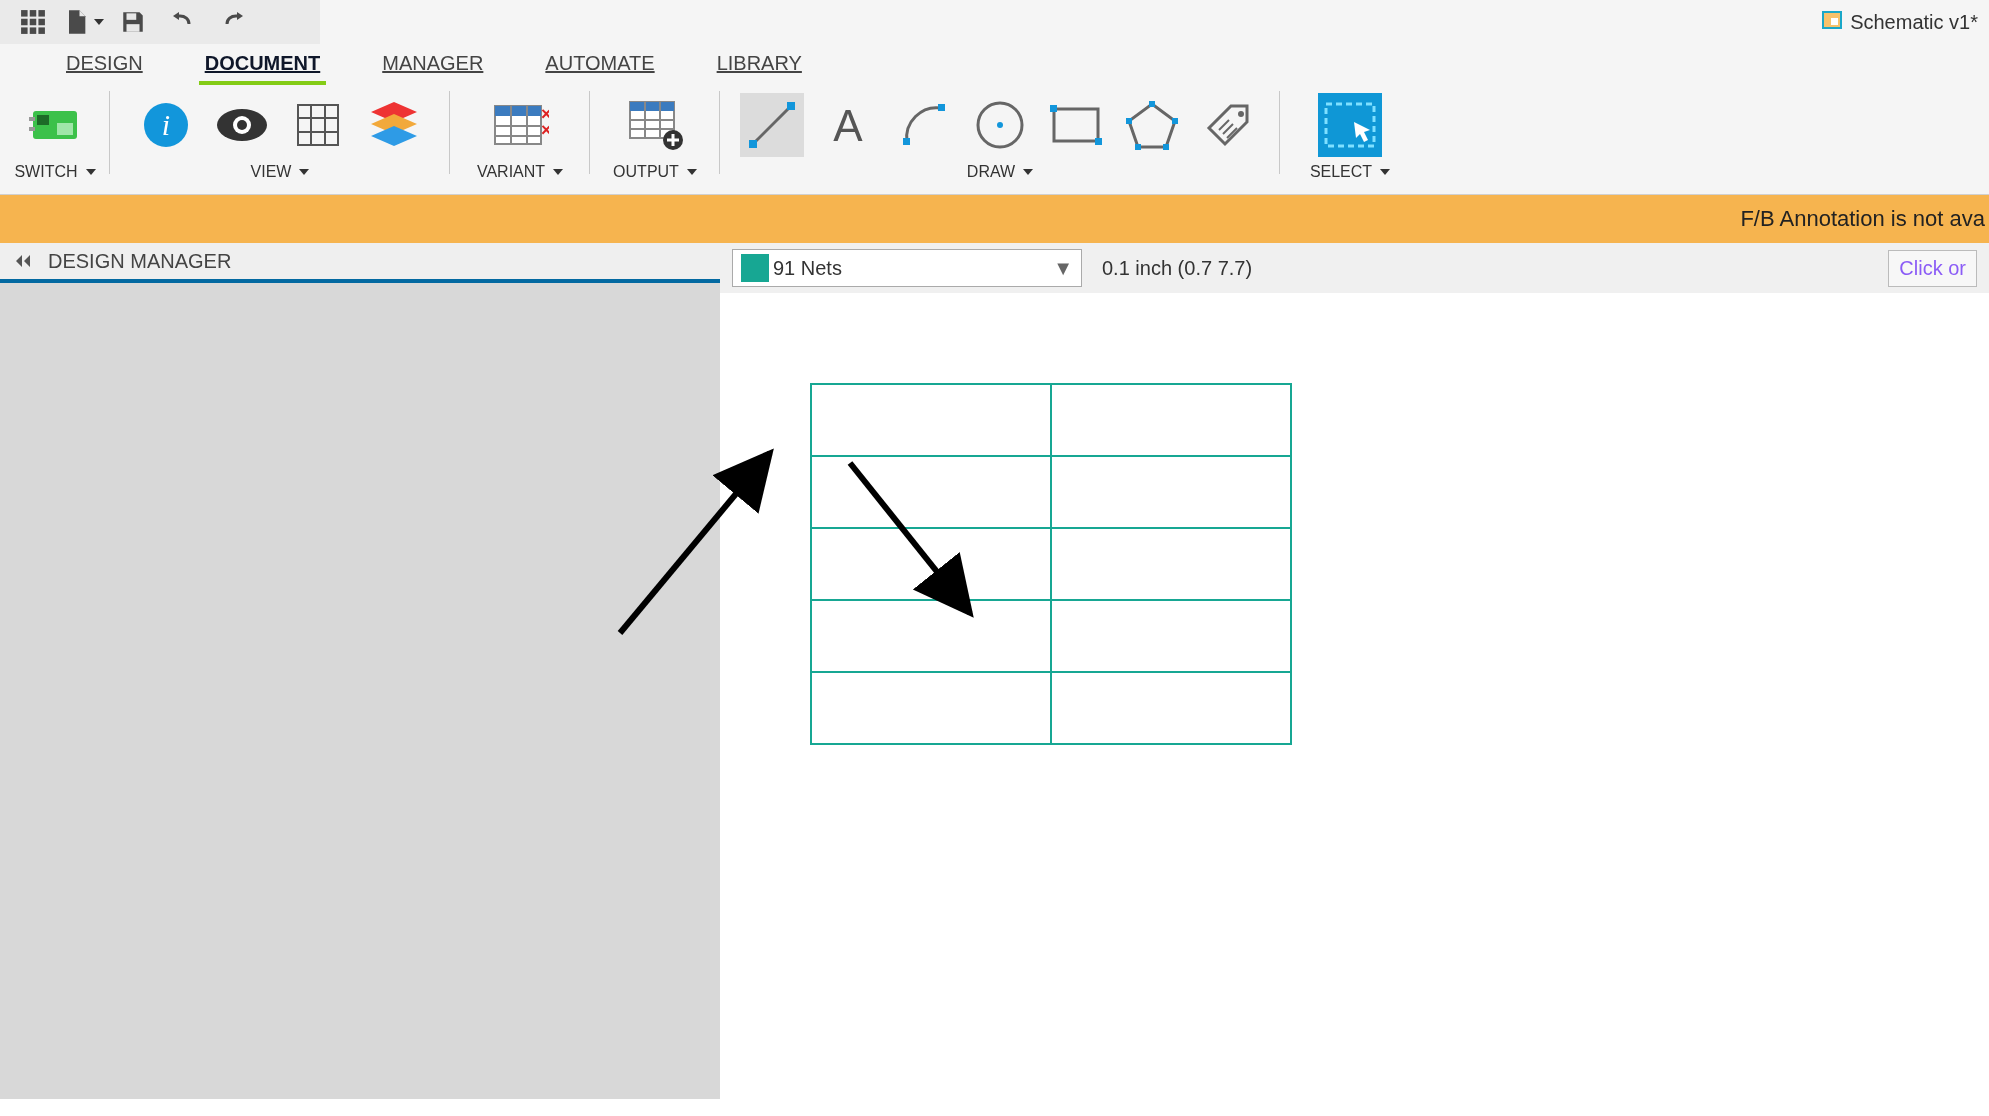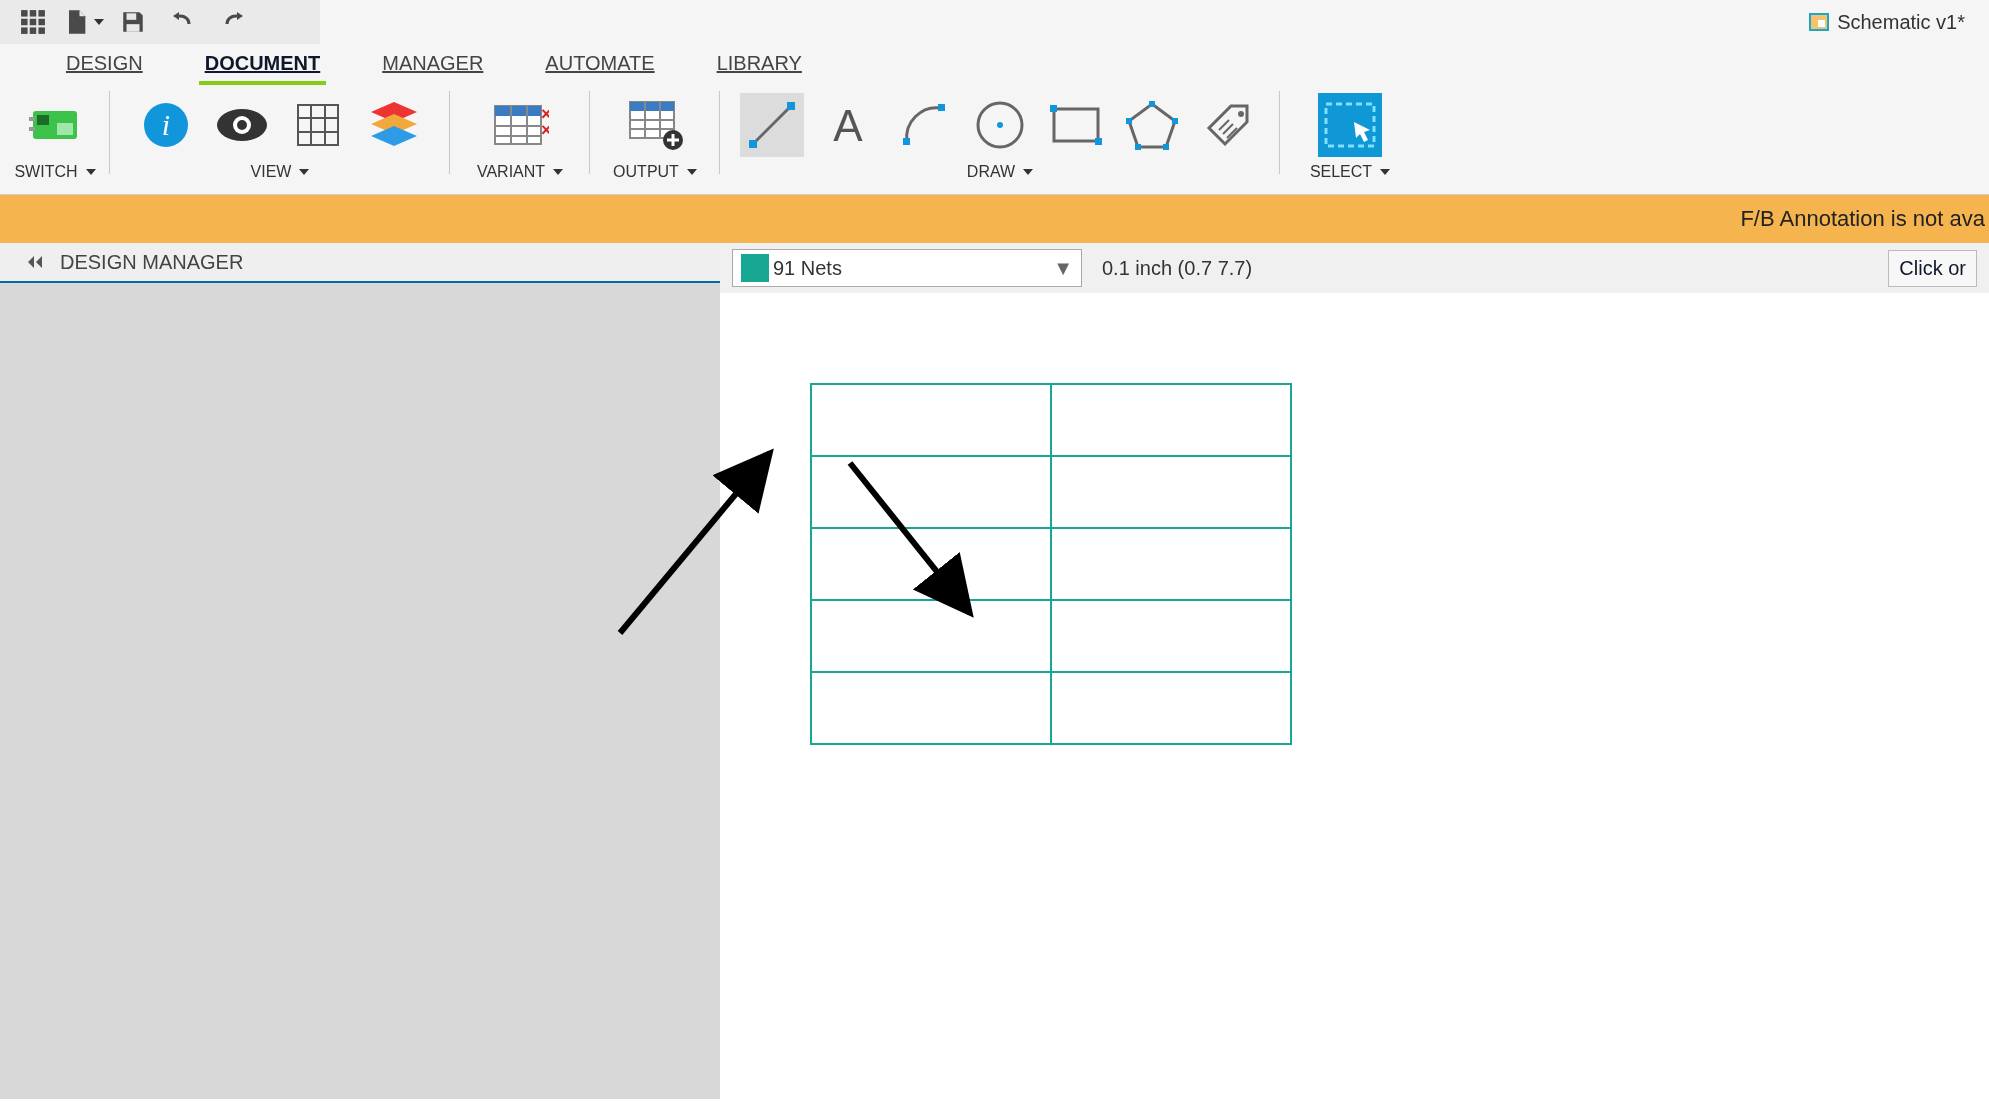--- a/index.html
+++ b/index.html
@@ -29,23 +29,22 @@
     justify-content: center;
   }
   .qat-area {
     display: flex;
     align-items: center;
     justify-content: space-between;
     background: #f5f5f5;
   }
   .schematic-label {
     margin-left: auto;
-    padding-right: 24px;
-    display: flex;
-    align-items: center;
+    padding-right: 11px;
+    display: flex;
     gap: 8px;
     font-size: 20px;
   }
   .schematic-swatch {
     width: 20px;
     height: 18px;
     background: #f7c26b;
     border: 2px solid #1aa7c8;
     position: relative;
   }
@@ -150,22 +149,22 @@
     position: relative;
   }
   .dm-header {
     background: #efefef;
     height: 40px;
     display: flex;
     align-items: center;
     gap: 10px;
     font-size: 20px;
     color: #444;
-    padding-left: 20px;
-    border-bottom: 2px solid #0369a1;
+    padding-left: 8px;
+    border-bottom: 4px solid #0369a1;
   }
   .dm-collapse {
     width: 30px;
     display: flex;
     align-items: center;
     justify-content: center;
   }
 
   .canvas-area {
     flex: 1;
@@ -197,21 +196,21 @@
   }
   .layer-caret {
     margin-left: auto;
     color: #666;
   }
   .coord { color: #333; }
   .hint-input {
     border: 1px solid #bbb;
     background: #f7f7f7;
     padding: 6px 10px;
-    color: #0f172a;
+    color: #8b5cf6;
     min-width: 80px;
     white-space: nowrap;
     overflow: hidden;
   }
 
   .grid-table {
     position: absolute;
     left: 90px;
     top: 140px;
     border-collapse: collapse;

